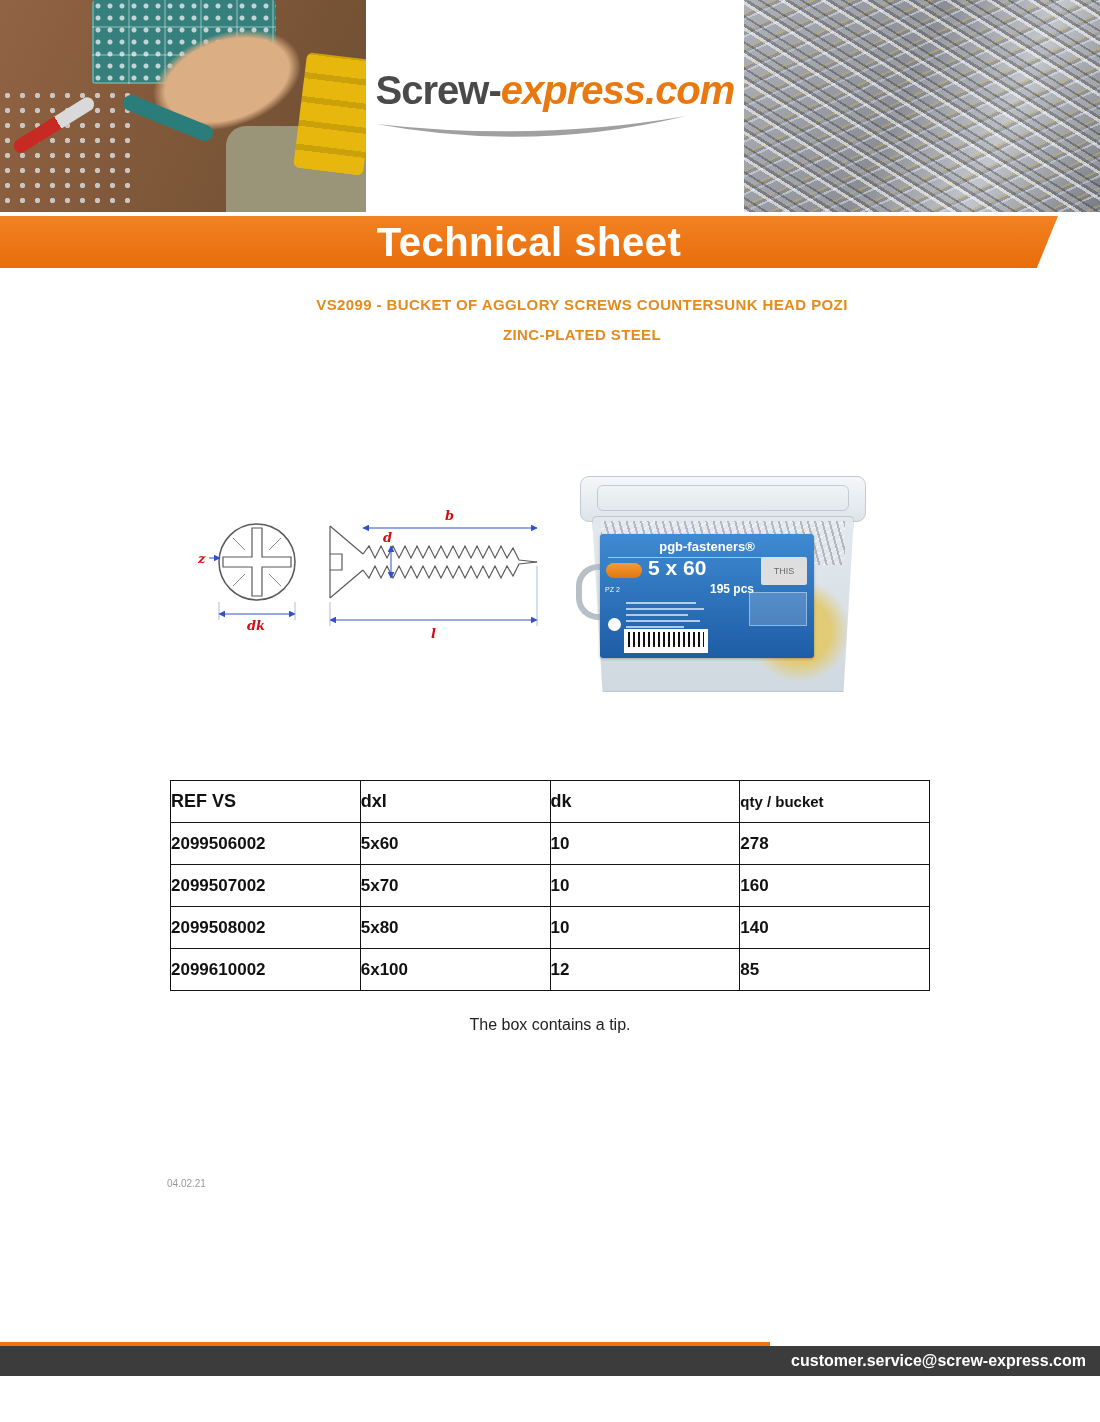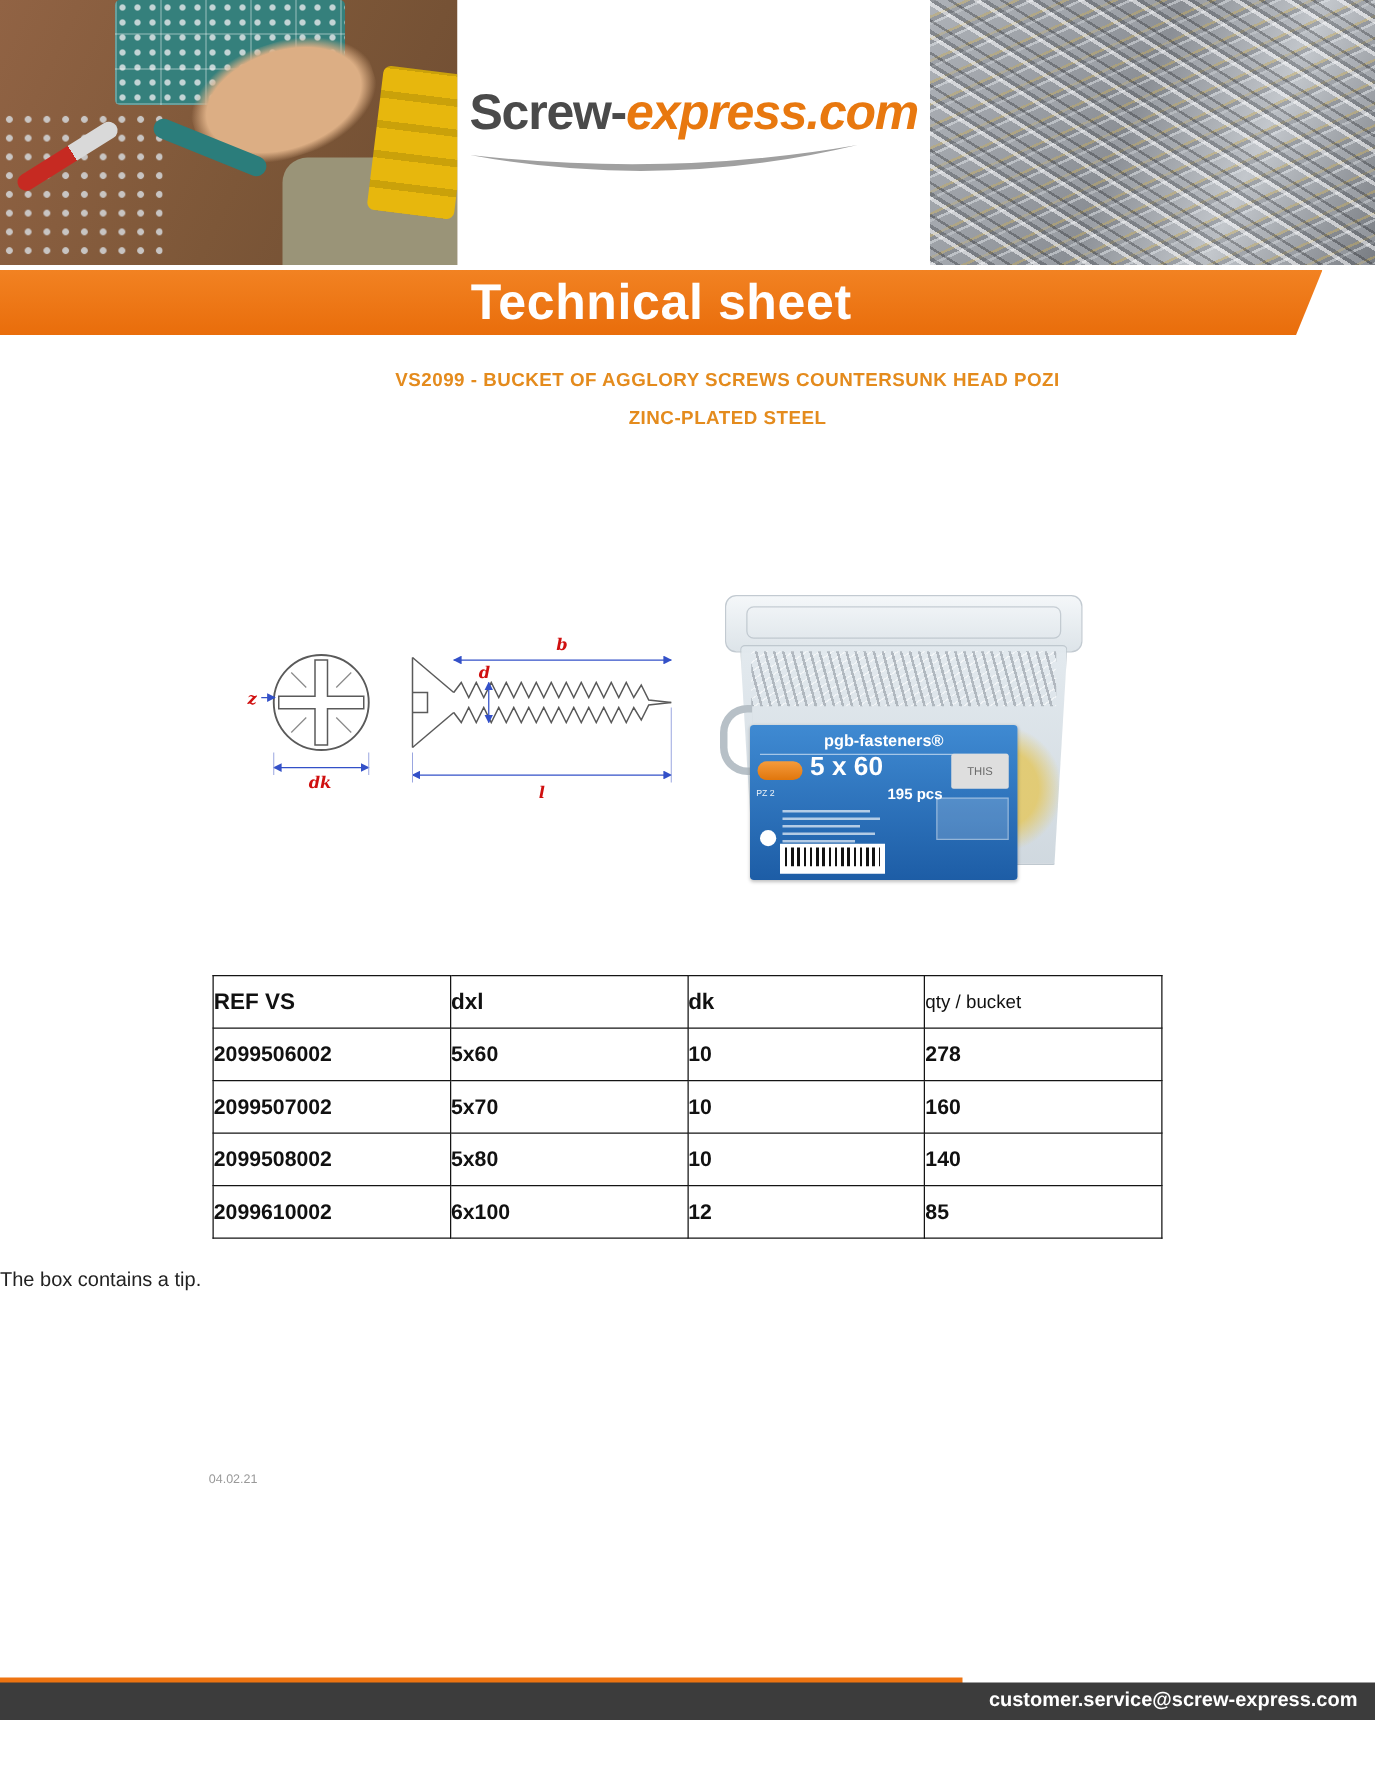--- a/index.html
+++ b/index.html
@@ -60,21 +60,21 @@
     clip-path:polygon(0 0, 100% 0, 96% 100%, 4% 100%); }
   .bk-screws { position:absolute; left:8px; right:8px; top:4px; height:44px; opacity:.8;
     background:repeating-linear-gradient(75deg, rgba(150,158,166,.8) 0 2px, transparent 2px 7px),
                repeating-linear-gradient(-35deg, rgba(255,255,255,.7) 0 1px, transparent 1px 6px); }
   .bk-gold { position:absolute; right:6px; top:62px; width:96px; height:104px;
     background:radial-gradient(circle, rgba(226,202,112,.95) 0 45%, rgba(226,202,112,0) 72%); }
   .bk-handle { position:absolute; left:-2px; top:88px; width:26px; height:56px;
     border:6px solid #b7c0c7; border-right:none; border-radius:22px 0 0 22px; }
   .bk-label { position:absolute; left:22px; top:58px; width:214px; height:124px;
     background:linear-gradient(180deg,#3f8ad2,#1d5da6); border-radius:3px; color:#fff; overflow:hidden;
-    box-shadow:0 1px 3px rgba(0,0,0,.25);margin-top:46px; }
+    box-shadow:0 1px 3px rgba(0,0,0,.25); }
   .bl-brand { text-align:center; margin-top:5px; font-size:13px; font-weight:bold; }
   .bl-rule { height:1px; background:rgba(255,255,255,.55); margin:3px 8px 0 8px; }
   .bl-badge { position:absolute; right:7px; top:23px; width:46px; height:28px; background:#dedede;
     color:#6a6a6a; font-size:9px; display:flex; align-items:center; justify-content:center; border-radius:2px;text-align:right; }
   .bl-pill { position:absolute; left:6px; top:29px; width:36px; height:15px;
     background:linear-gradient(180deg,#f59b3c,#e0760c); border-radius:8px; }
   .bl-size { position:absolute; left:48px; top:22px; font-size:21px; font-weight:bold; }
   .bl-qty { position:absolute; left:110px; top:48px; font-size:12px; font-weight:bold; }
   .bl-bit { position:absolute; left:5px; top:52px; font-size:7px; color:rgba(255,255,255,.92); }
   .bl-lines { position:absolute; left:26px; top:68px; width:80px; }
@@ -86,25 +86,25 @@
     background:rgba(255,255,255,.18); border:1px solid rgba(255,255,255,.4); }
   .bl-mark { position:absolute; left:8px; bottom:27px; width:13px; height:13px; border-radius:50%; background:#fff; }
   .bl-barcode { position:absolute; left:24px; bottom:5px; width:84px; height:24px; background:#fff; }
   .bl-barcode span { position:absolute; left:4px; right:4px; top:3px; bottom:6px;
     background:repeating-linear-gradient(90deg,#111 0 2px, transparent 2px 5px); display:block; }
 
   
   .spec { position:absolute; left:170px; top:780px; width:760px; border-collapse:collapse; table-layout:fixed; }
   .spec th,.spec td { border:1.5px solid #141414; height:42px; text-align:left; vertical-align:middle; color:#111; }
   .spec th { font-size:18px; font-weight:bold; }
-  .spec th.light { font-weight:normal; font-size:15px; }
+  .spec th.light { font-weight:bold; font-size:15px; }
   .spec td { font-size:17px; font-weight:bold;margin-left:48px; }
 
   
-  .note { position:absolute; top:1016px; left:0; width:1100px; font-size:16px; color:#222; }
+  .note { position:absolute; top:1016px; left:0; width:1100px; text-align:center; font-size:16px; color:#222; }
   .date { position:absolute; left:167px; top:1178px; font-size:10px; color:#999; }
 
   
   .footer-stripe { position:absolute; left:0; bottom:28px; width:770px; height:6px; background:#ee7411; }
   .footer { position:absolute; left:0; bottom:0; width:1100px; height:30px; background:#3c3c3c;
     display:flex; align-items:center; justify-content:flex-end; padding-right:14px; }
   .footer-email { color:#fff; font-weight:bold; font-size:16px; }
 </style>
 </head>
 <body>

